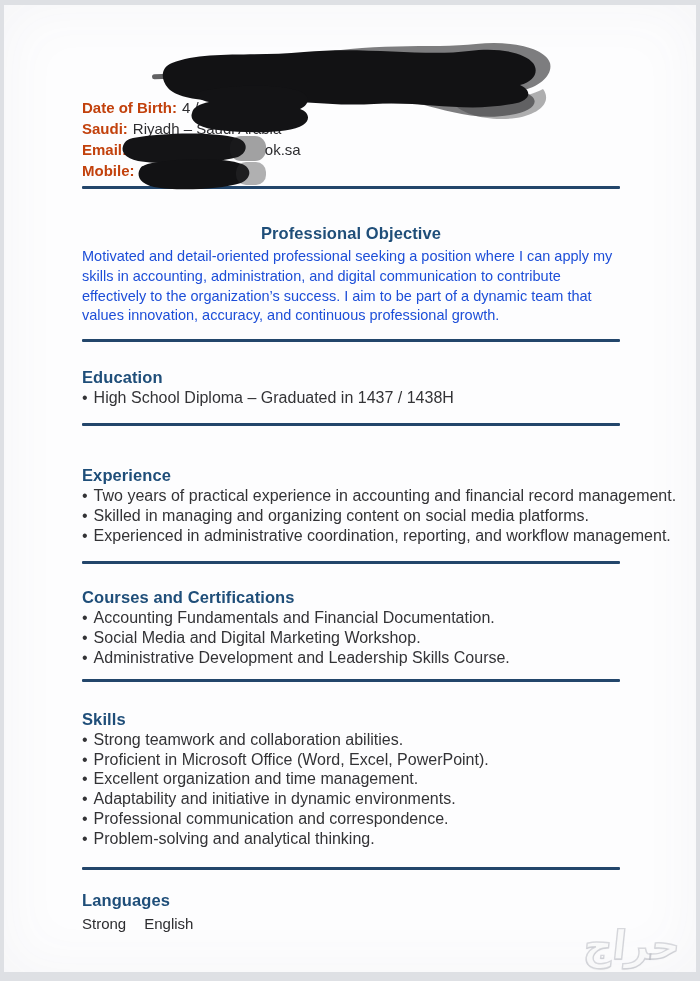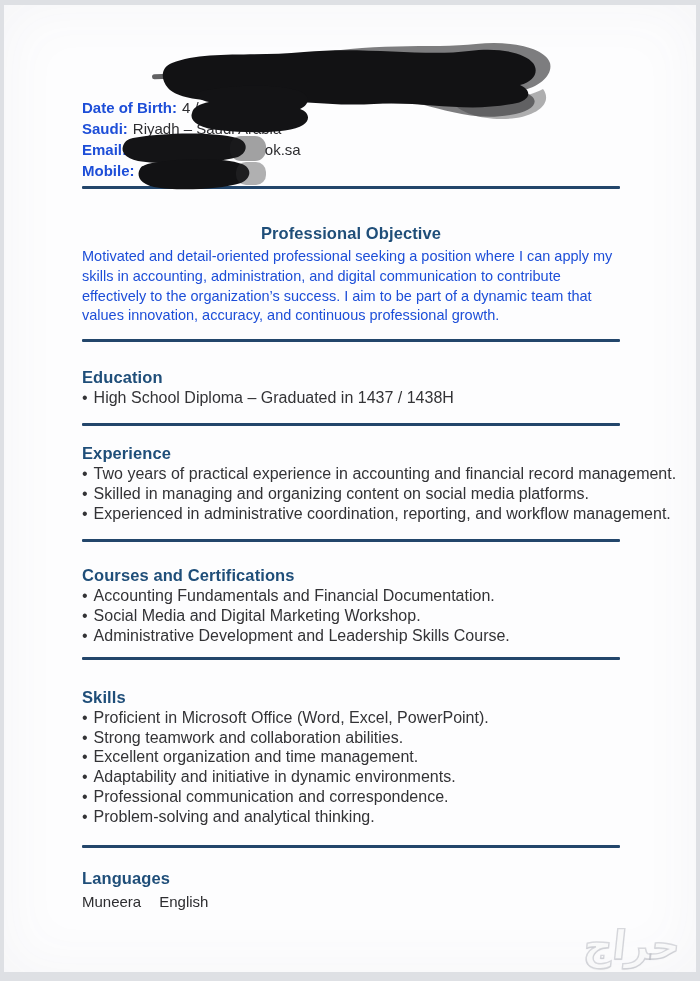--- a/index.html
+++ b/index.html
@@ -14,35 +14,35 @@
     box-shadow:inset 0 0 60px rgba(90,95,110,0.05);
   }
   .content{position:relative;padding:0 76px 0 78px;}
   .name-line{
     margin-top:53px;text-align:center;
     font-size:20px;font-weight:bold;letter-spacing:.4px;
     color:#2e74b5;line-height:26px;white-space:nowrap;
   }
   .contact{margin-top:13px;font-size:15px;color:#2d2d30;}
   .contact .row{line-height:21px;white-space:nowrap;}
-  .contact .lbl{font-weight:bold;color:#1d4ed8;margin-right:5px;}
+  .contact .lbl{font-weight:bold;color:#c2410c;margin-right:5px;}
   .gap-email{display:inline-block;width:112px;}
   .gap-mobile{display:inline-block;width:104px;}
   .rule{height:3px;background:#23466b;border-radius:1px;}
   .rule1{margin-top:5px;}
   .rule2{margin-top:13px;}
   .rule3{margin-top:15px;}
   .rule4{margin-top:16px;}
   .rule5{margin-top:11px;}
   .rule6{margin-top:18px;}
   h2{
     margin:0;font-size:16.5px;line-height:22px;font-weight:bold;
     color:#1f4e79;letter-spacing:.1px;
   }
-  .h-obj{margin-top:33px;text-align:center;} .h-edu{margin-top:24px;} .h-exp{margin-top:16px;}
+  .h-obj{margin-top:33px;text-align:center;} .h-edu{margin-top:24px;} .h-exp{margin-top:38px;}
   .h-crs{margin-top:22px;} .h-skl{margin-top:26px;} .h-lng{margin-top:19px;}
   .para{margin-top:3px;font-size:14.5px;color:#1d4ed8;}
   .para div{line-height:19.8px;white-space:nowrap;}
   ul.blist{list-style:none;margin:0;padding:0;font-size:16px;color:#333336;}
   ul.blist li{line-height:19.8px;white-space:nowrap;}
   ul.blist li::before{content:"•";margin-right:6px;color:#333336;}
   .ul-edu{margin-top:3px;} .ul-exp{margin-top:2px;} .ul-crs{margin-top:2px;} .ul-skl{margin-top:3px;}
   .langs{margin-top:2px;font-size:15px;color:#2d2d30;line-height:21px;}
   .langs span{margin-right:18px;}
   .redactions{position:absolute;left:0;top:0;pointer-events:none;}
@@ -110,33 +110,33 @@
     <ul class="blist ul-crs">
       <li>Accounting Fundamentals and Financial Documentation.</li>
       <li>Social Media and Digital Marketing Workshop.</li>
       <li>Administrative Development and Leadership Skills Course.</li>
     </ul>
 
     <div class="rule rule5"></div>
 
     <h2 class="h-skl">Skills</h2>
     <ul class="blist ul-skl">
+      <li>Strong teamwork and collaboration abilities.</li>
       <li>Proficient in Microsoft Office (Word, Excel, PowerPoint).</li>
-      <li>Strong teamwork and collaboration abilities.</li>
       <li>Excellent organization and time management.</li>
       <li>Adaptability and initiative in dynamic environments.</li>
       <li>Professional communication and correspondence.</li>
       <li>Problem-solving and analytical thinking.</li>
     </ul>
 
     <div class="rule rule6"></div>
 
     <h2 class="h-lng">Languages</h2>
     <div class="langs">
-      <span>Muneera</span><span>English</span>
+      <span>Strong</span><span>English</span>
     </div>
 
   </div>
 
   <svg class="redactions" width="700" height="210" viewBox="0 0 700 210">
 
     <rect x="148" y="69" width="28" height="5" rx="2.5" fill="#3a3a3c" opacity="0.8" transform="rotate(-2 160 71)"></rect>
 
     <path d="M300,52 C360,36 430,44 472,39 C510,35 542,44 546,58
              C549,70 536,82 516,86 C540,92 533,106 506,110

